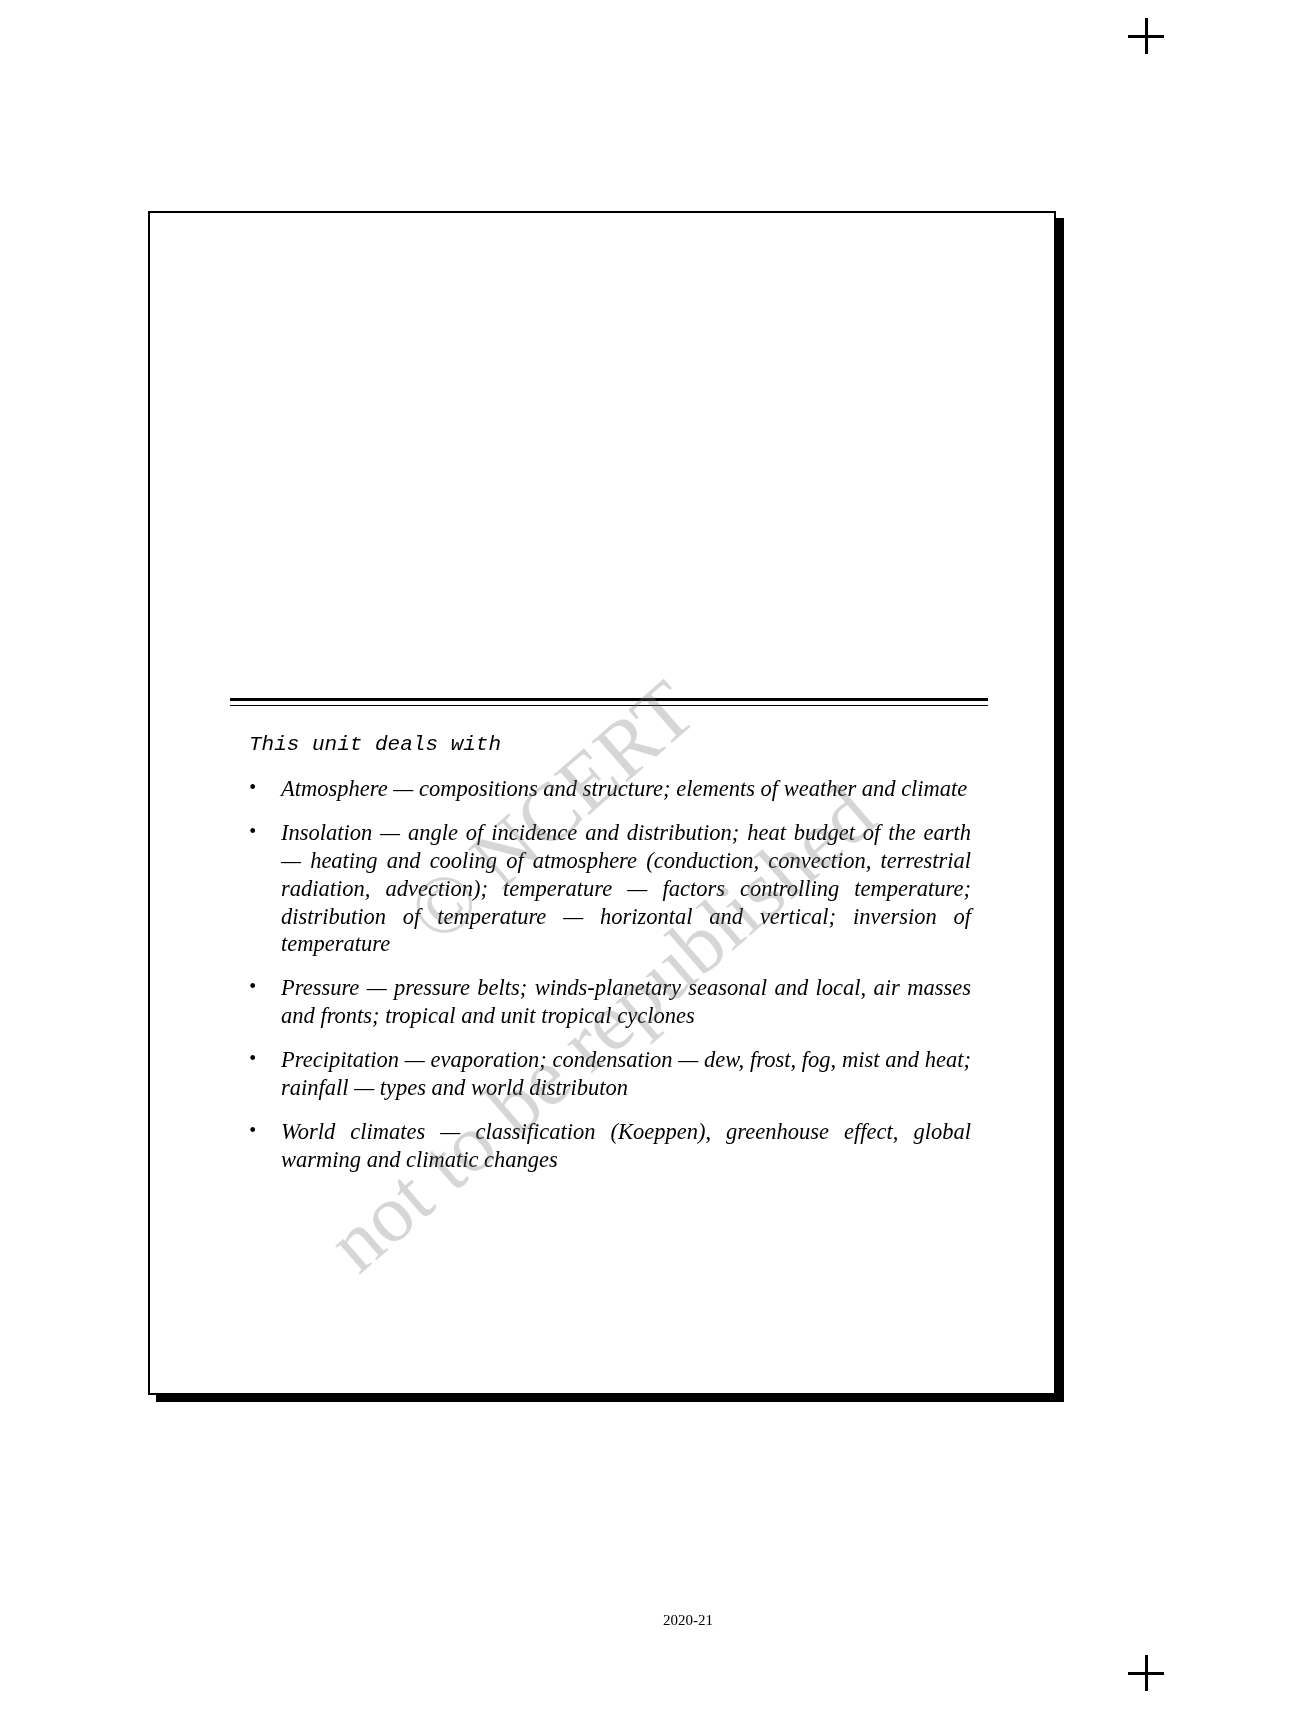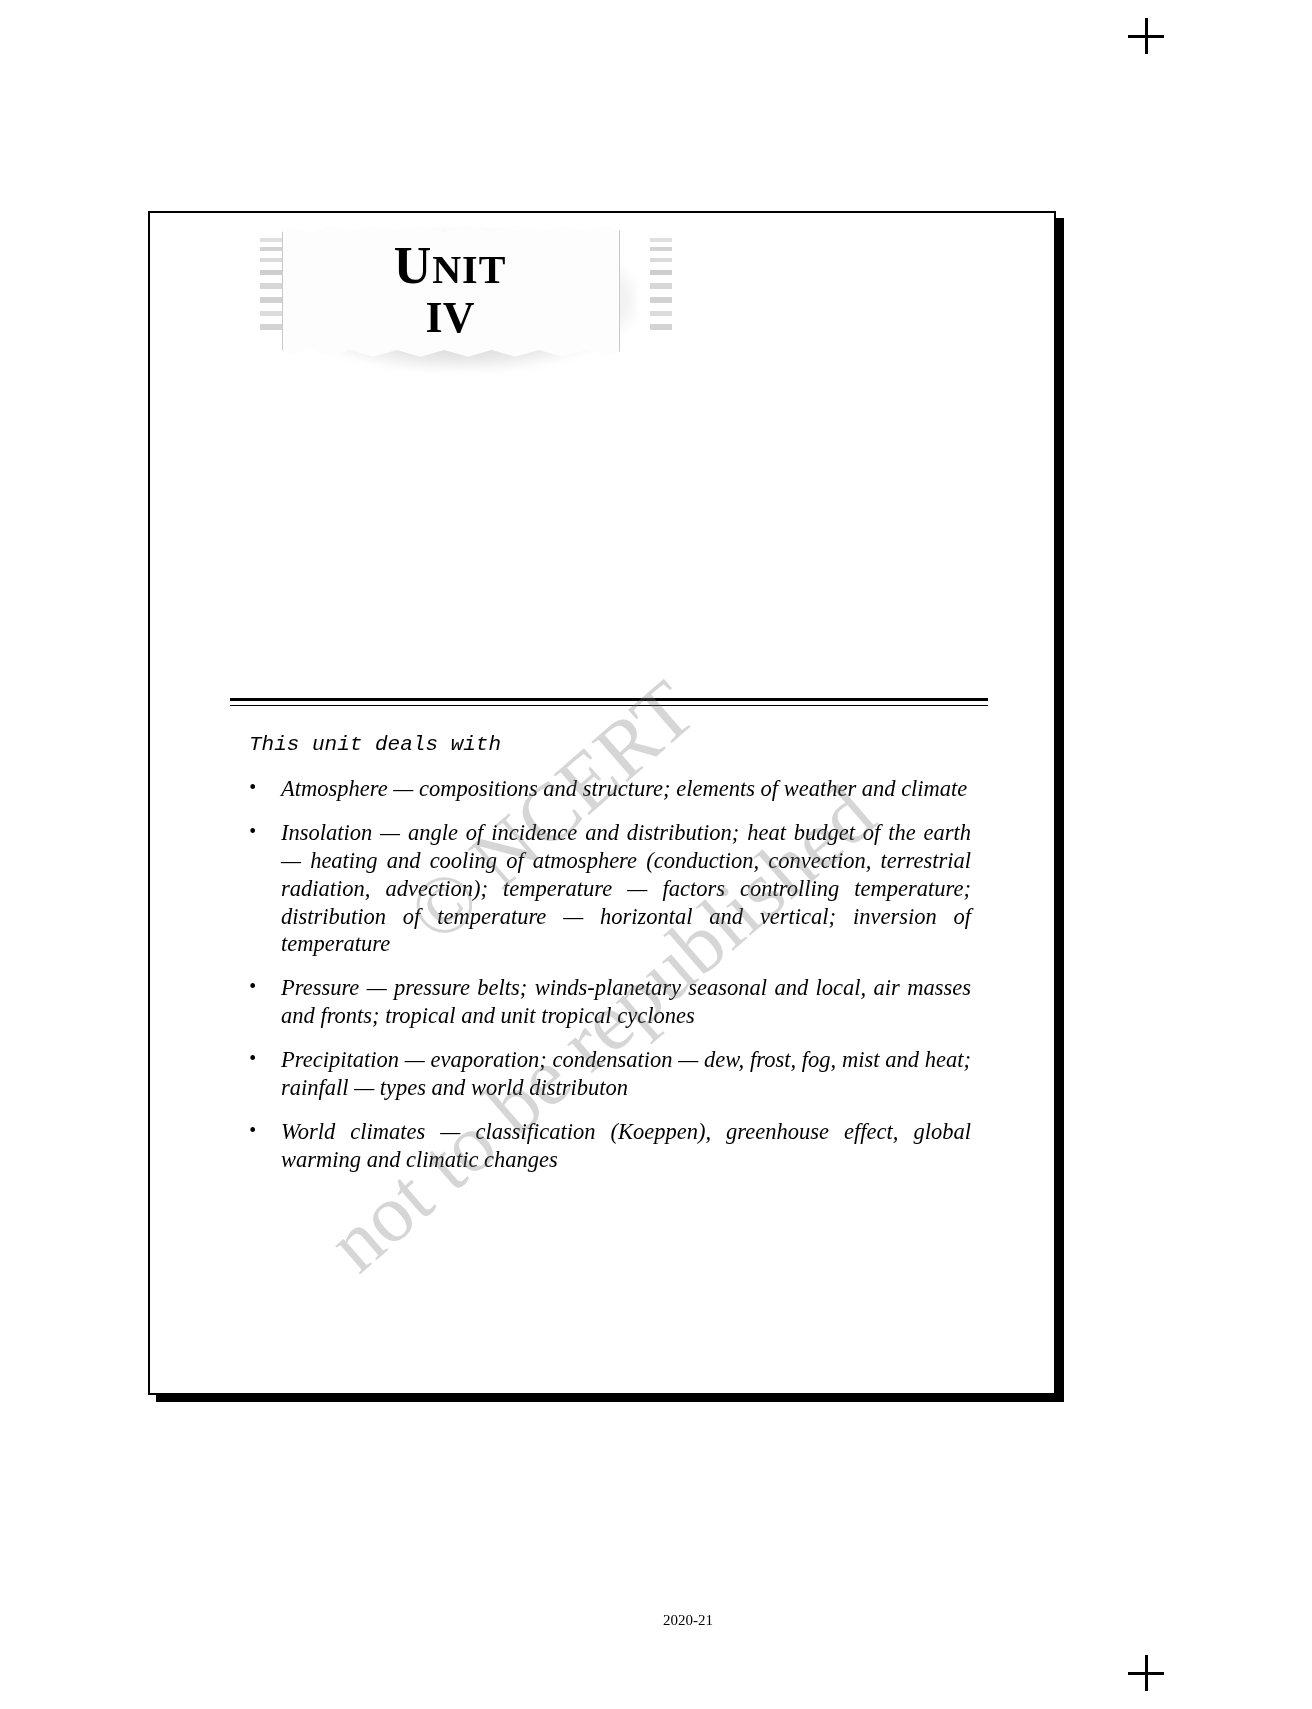--- a/index.html
+++ b/index.html
@@ -250,30 +250,20 @@
 <body>
 
 <div class="page">
 
   <div class="crop-mark crop-tr"></div>
   <div class="crop-mark crop-br"></div>
 
   <div class="content-shadow"></div>
   <div class="content-box"></div>
 
-  <div class="banner-wrap">
-    <div class="banner-shadow"></div>
-    <div class="banner-fold-l"></div>
-    <div class="banner-fold-r"></div>
-    <div class="banner"></div>
-    <div class="banner-text">
-      <div class="unit-word"><span class="cap">U</span><span>NIT</span></div>
-      <div class="unit-num">IV</div>
-    </div>
-  </div>
 
 
   <div class="rule-double">
     <div class="r1"></div>
     <div class="r2"></div>
   </div>
 
   <div class="intro">This unit deals with</div>
 
   <div class="bullets">

